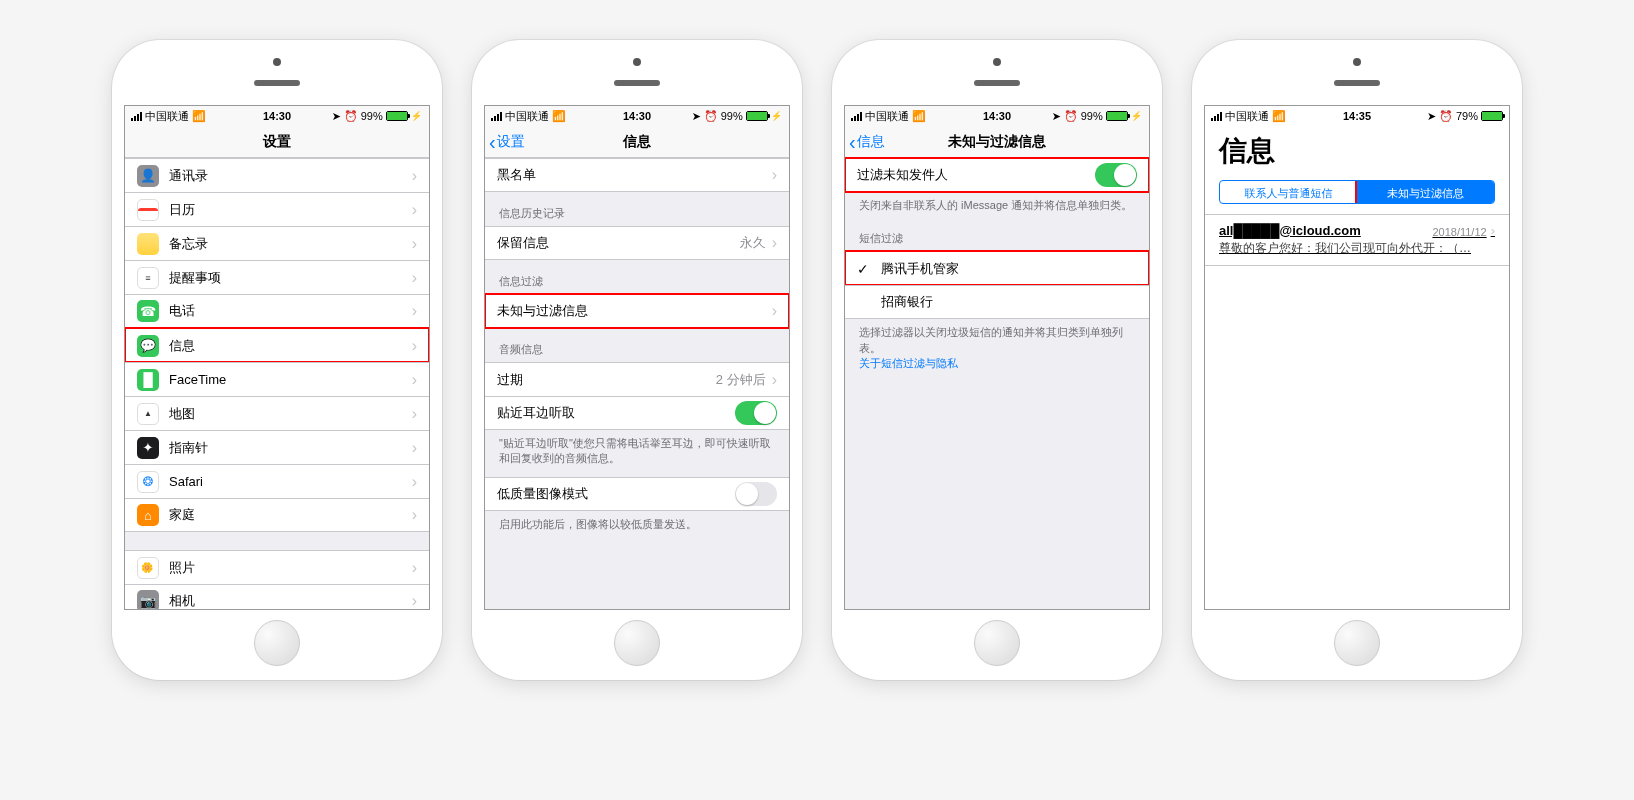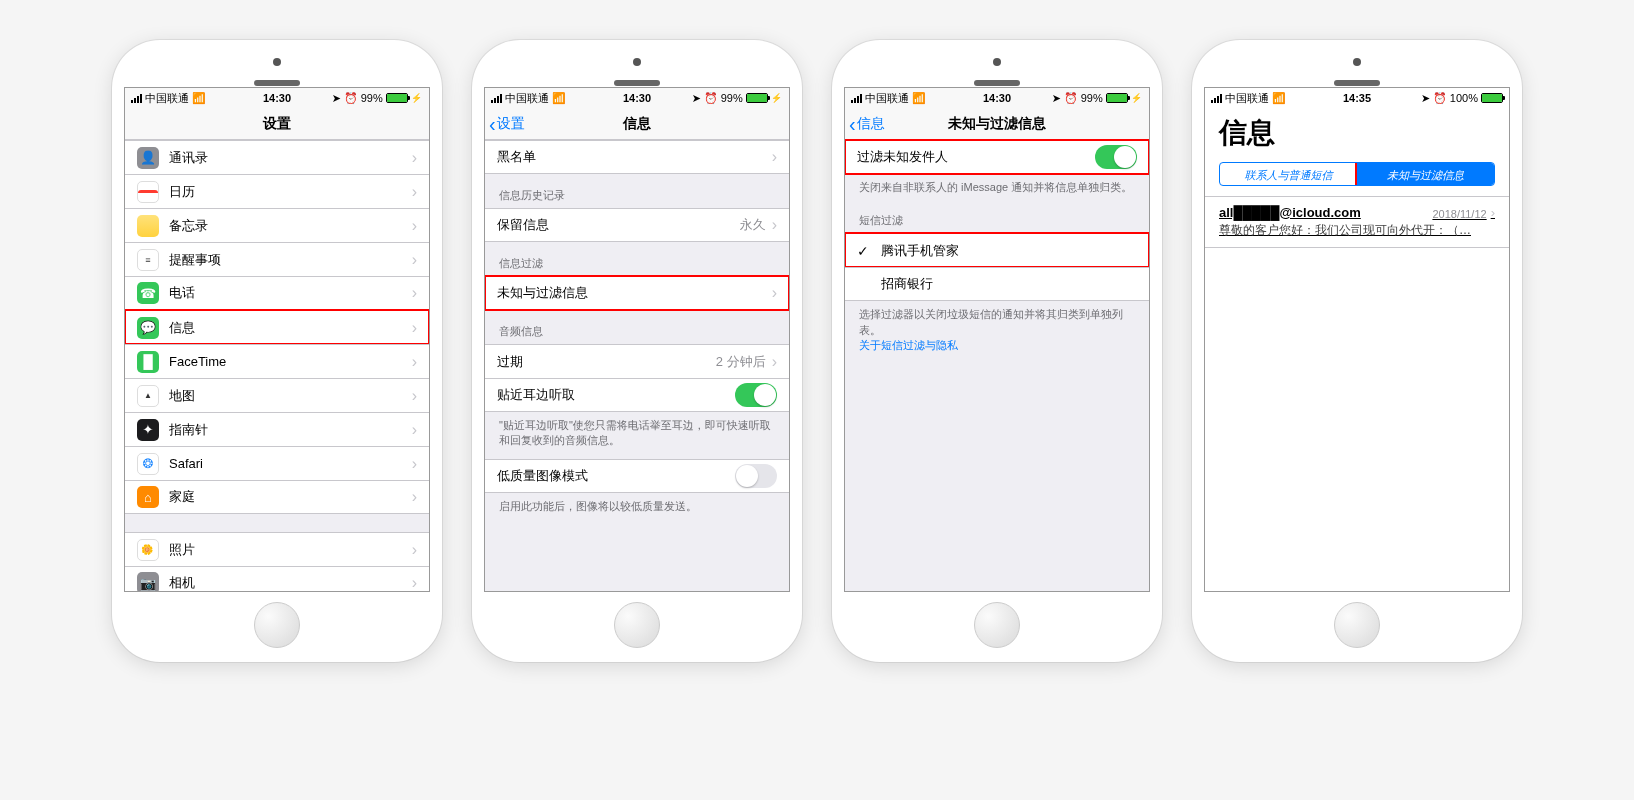--- a/index.html
+++ b/index.html
@@ -11,21 +11,21 @@
     gap: 30px;
     padding: 40px 20px;
   }
 
   
   .phone {
     width: 330px;
     background: #fff;
     border-radius: 48px;
     box-shadow: 0 4px 20px rgba(0,0,0,.12), 0 0 0 1px #e3e3e3;
-    padding: 47px 12px 70px 12px;
+    padding: 65px 12px 70px 12px;
     position: relative;
   }
   .phone::before { 
     content: "";
     position: absolute;
     top: 40px; left: 50%; transform: translateX(-50%);
     width: 46px; height: 6px; border-radius: 3px; background: #666;
   }
   .phone::after { 
     content: "";
@@ -121,21 +121,21 @@
     border-radius: 50%; background: #fff; box-shadow: 0 1px 2px rgba(0,0,0,.25);
   }
   .toggle.on::after { right: 1px; }
   .toggle:not(.on)::after { left: 1px; }
 
   .highlight-red { outline: 2px solid #ff0000; outline-offset: -1px; }
 
   
   .big-title { font-size: 28px; font-weight: 700; padding: 6px 14px 10px; background: #fff; }
   .seg {
-    display: flex; margin: 0 14px 10px; border: 1px solid #007aff; border-radius: 4px; overflow: hidden; height: 24px; font-style: italic;
+    display: flex; margin: 0 14px 10px; border: 1px solid #007aff; border-radius: 4px; overflow: hidden; height: 24px;
   }
   .seg div {
     flex: 1; text-align: center; font-size: 11px; line-height: 24px; color: #007aff;
   }
   .seg div.active { background: #007aff; color: #fff; }
   .seg .highlight-red { outline-offset: 0; }
 
   .msg-row {
     background: #fff; padding: 8px 14px; border-top: .5px solid #c8c7cc; border-bottom: .5px solid #c8c7cc; text-decoration: underline;
   }
@@ -396,21 +396,21 @@
             <span></span>
             <span></span>
           </span> 
           <span>中国联通</span> 
           <span class="wifi">📶</span>
         </span>
       <span class="time">14:35</span>
       <span class="right">
           <span>➤</span> 
           <span>⏰</span> 
-          <span>100%</span>
+          <span>79%</span>
           <span class="batt">
             <i></i>
           </span>
         </span>
     </div>
     <div class="big-title">信息</div>
     <div class="seg">
       <div>联系人与普通短信</div>
       <div class="active highlight-red">未知与过滤信息</div>
     </div>

